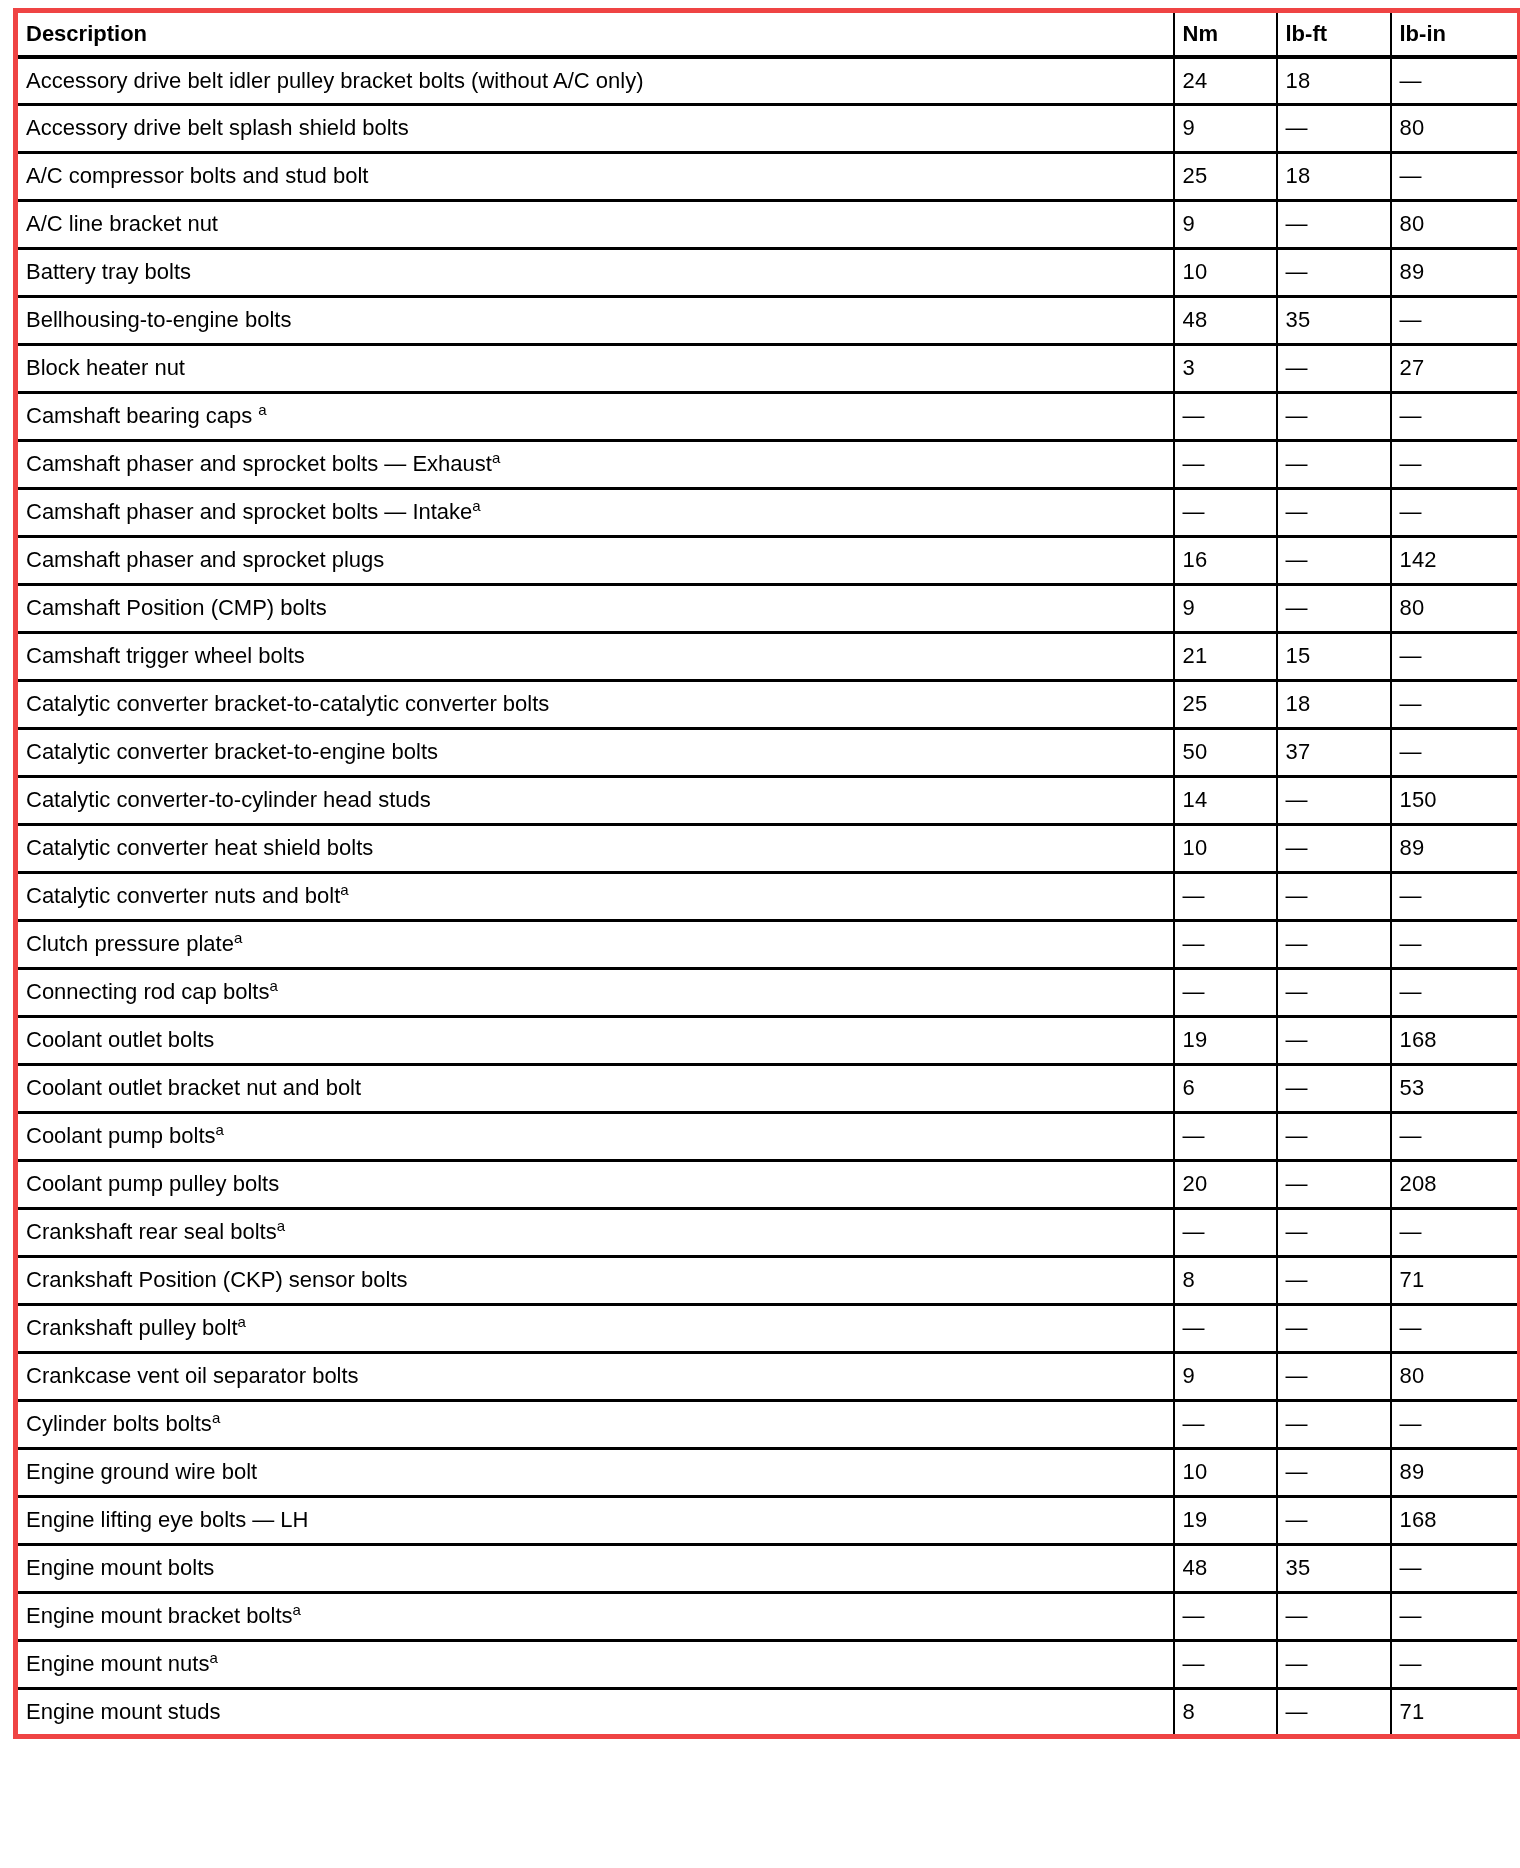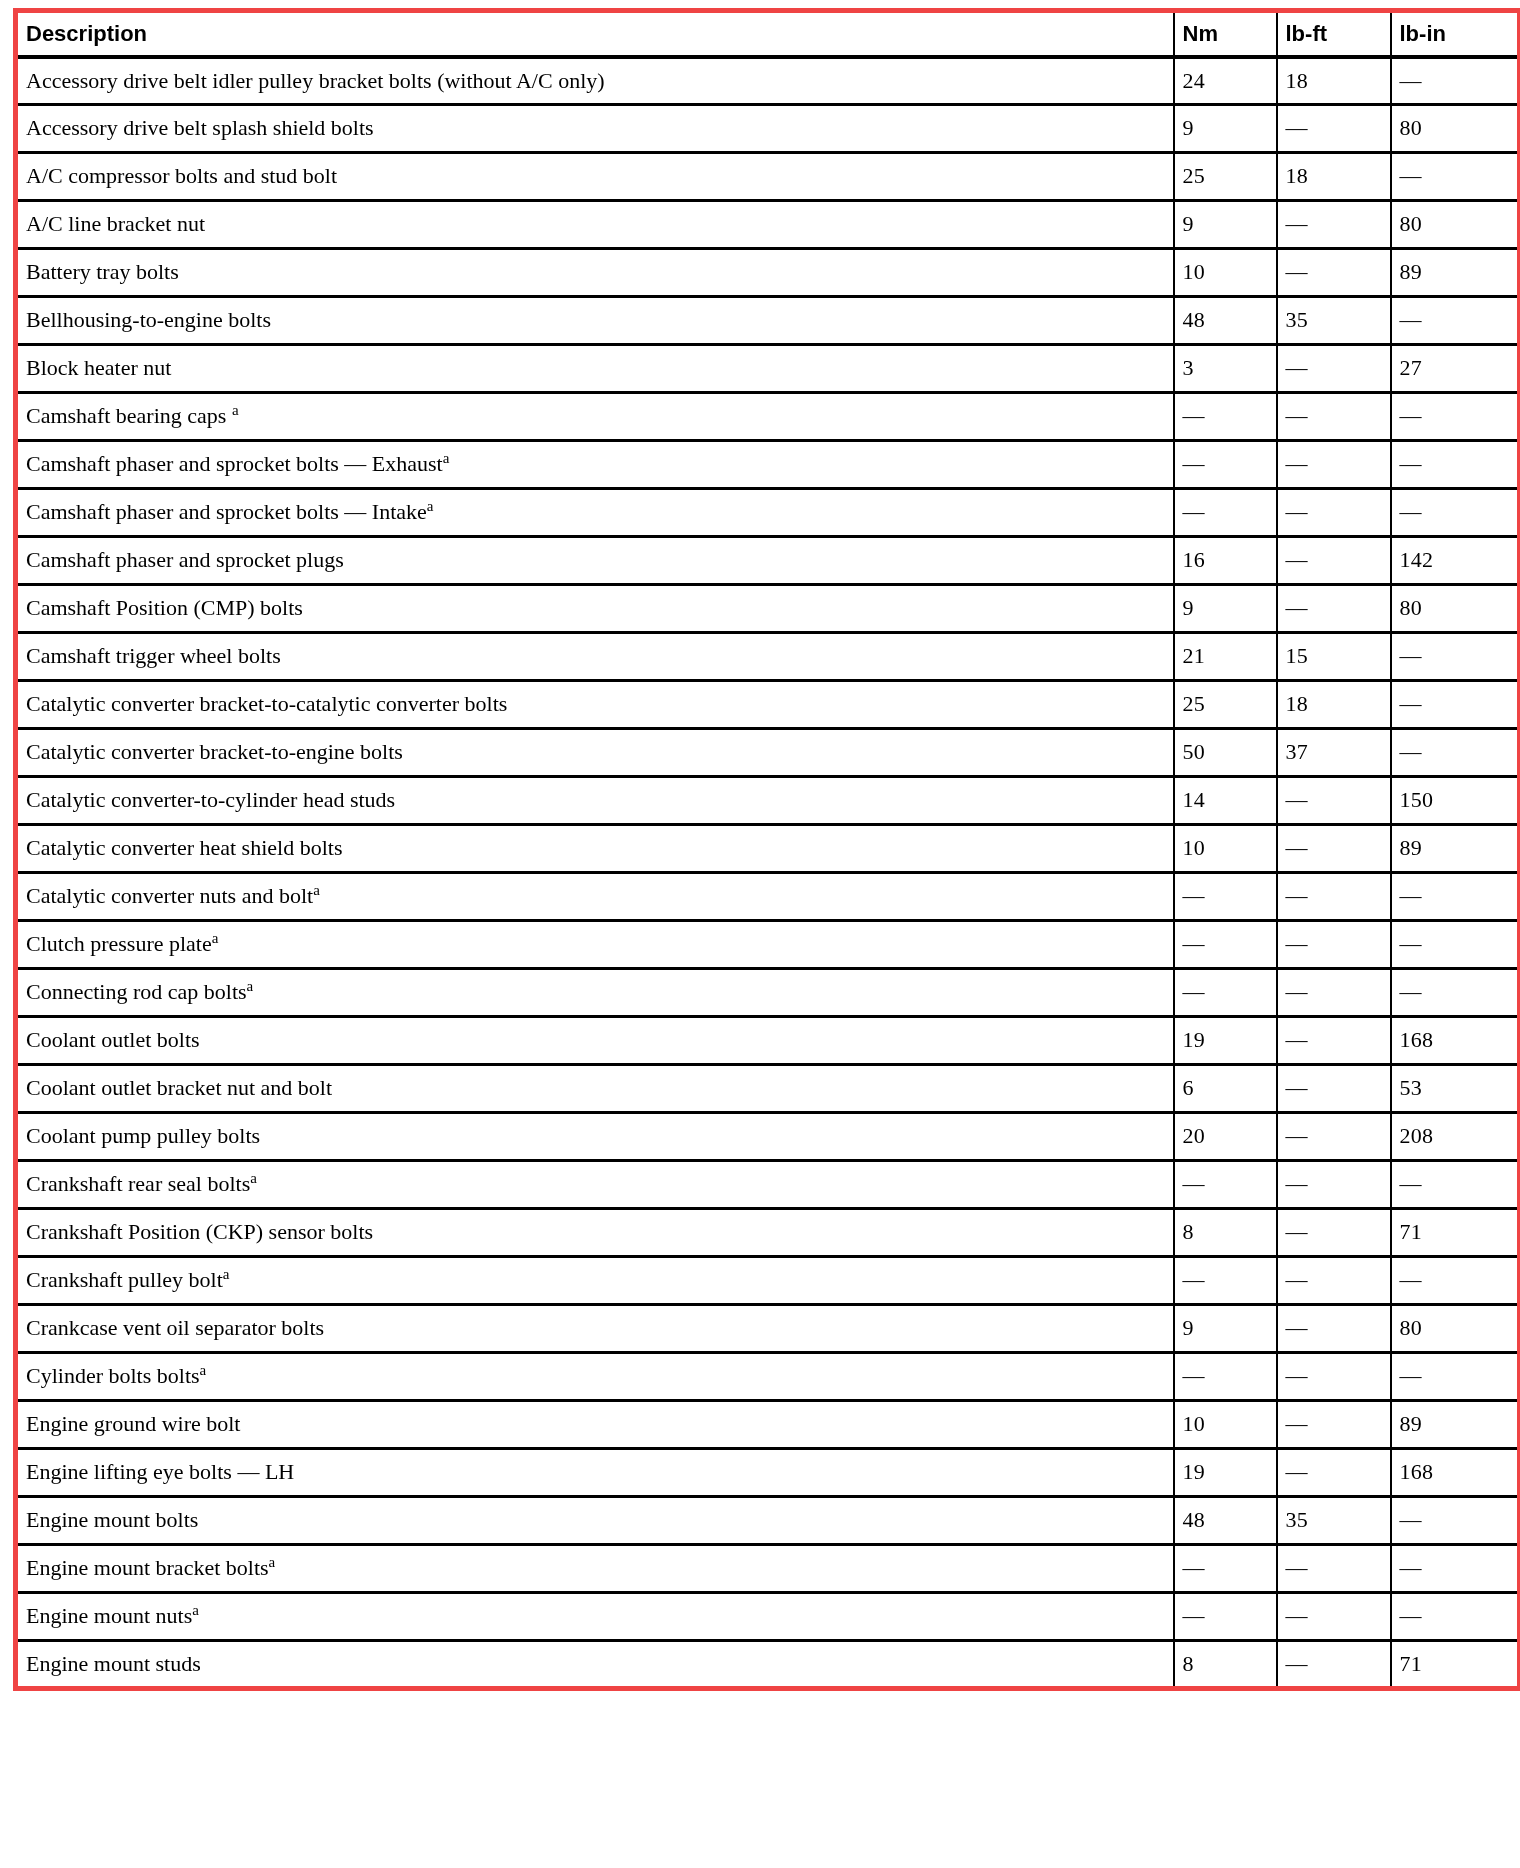--- a/index.html
+++ b/index.html
@@ -35,21 +35,21 @@
     border-bottom: 3px solid #000000;
     padding: 0 0 0 8px;
     vertical-align: middle;
     text-align: left;
     font-size: 22px;
     line-height: 1.1;
     white-space: nowrap;
     overflow: hidden;
   }
   .spec-table thead tr { height: 46px; }
-  .spec-table tbody tr { height: 48px; font-family: Liberation Serif, serif; }
+  .spec-table tbody tr { height: 48px; }
   .spec-table th {
     font-weight: bold;
     border-bottom-width: 4px;
   }
   .spec-table sup {
     font-size: 15px;
     line-height: 0;
     vertical-align: super;
   }
   .spec-table td.num { letter-spacing: 0.2px; }
@@ -200,20 +200,26 @@
           <td class="num">—</td>
           <td class="num">168</td>
         </tr>
         <tr>
           <td><span>Coolant outlet bracket nut and bolt</span></td>
           <td class="num">6</td>
           <td class="num">—</td>
           <td class="num">53</td>
         </tr>
         <tr>
+          <td><span>Coolant pump bolts</span><sup>a</sup></td>
+          <td class="num">—</td>
+          <td class="num">—</td>
+          <td class="num">—</td>
+        </tr>
+        <tr>
           <td><span>Coolant pump pulley bolts</span></td>
           <td class="num">20</td>
           <td class="num">—</td>
           <td class="num">208</td>
         </tr>
         <tr>
           <td><span>Crankshaft rear seal bolts</span><sup>a</sup></td>
           <td class="num">—</td>
           <td class="num">—</td>
           <td class="num">—</td>

